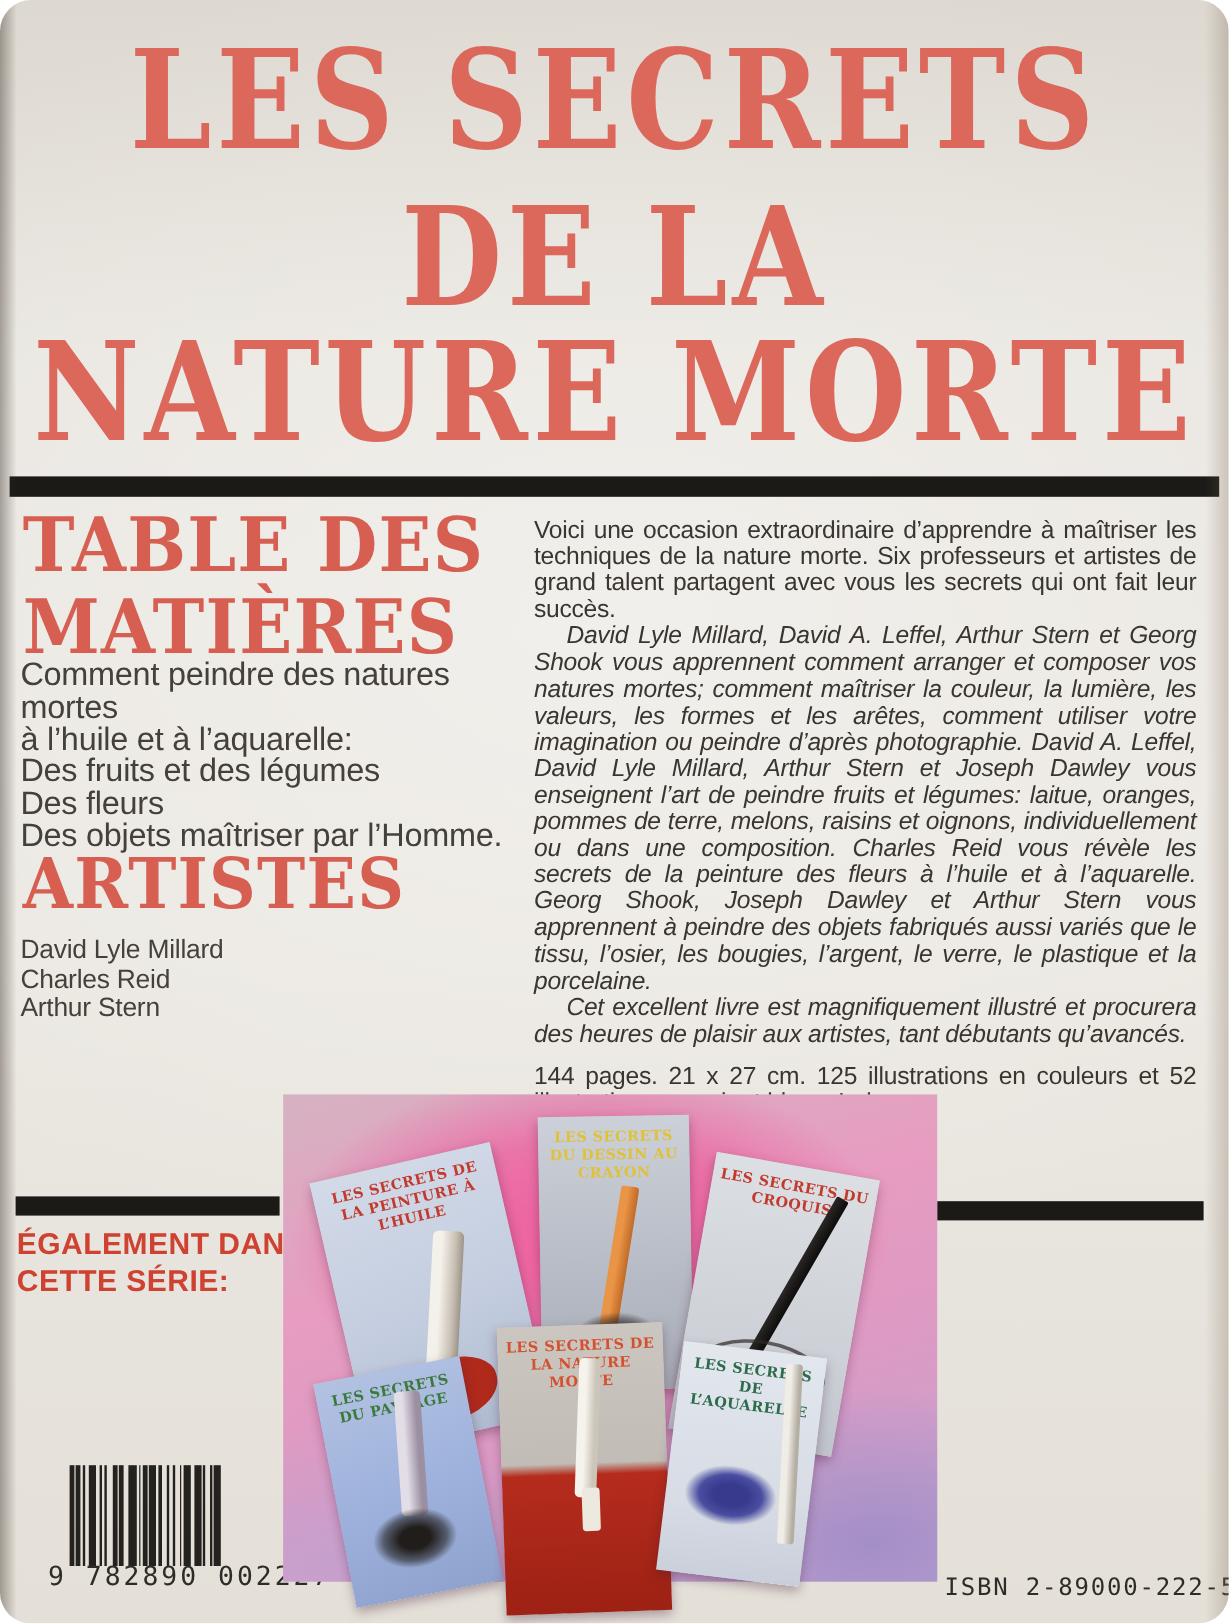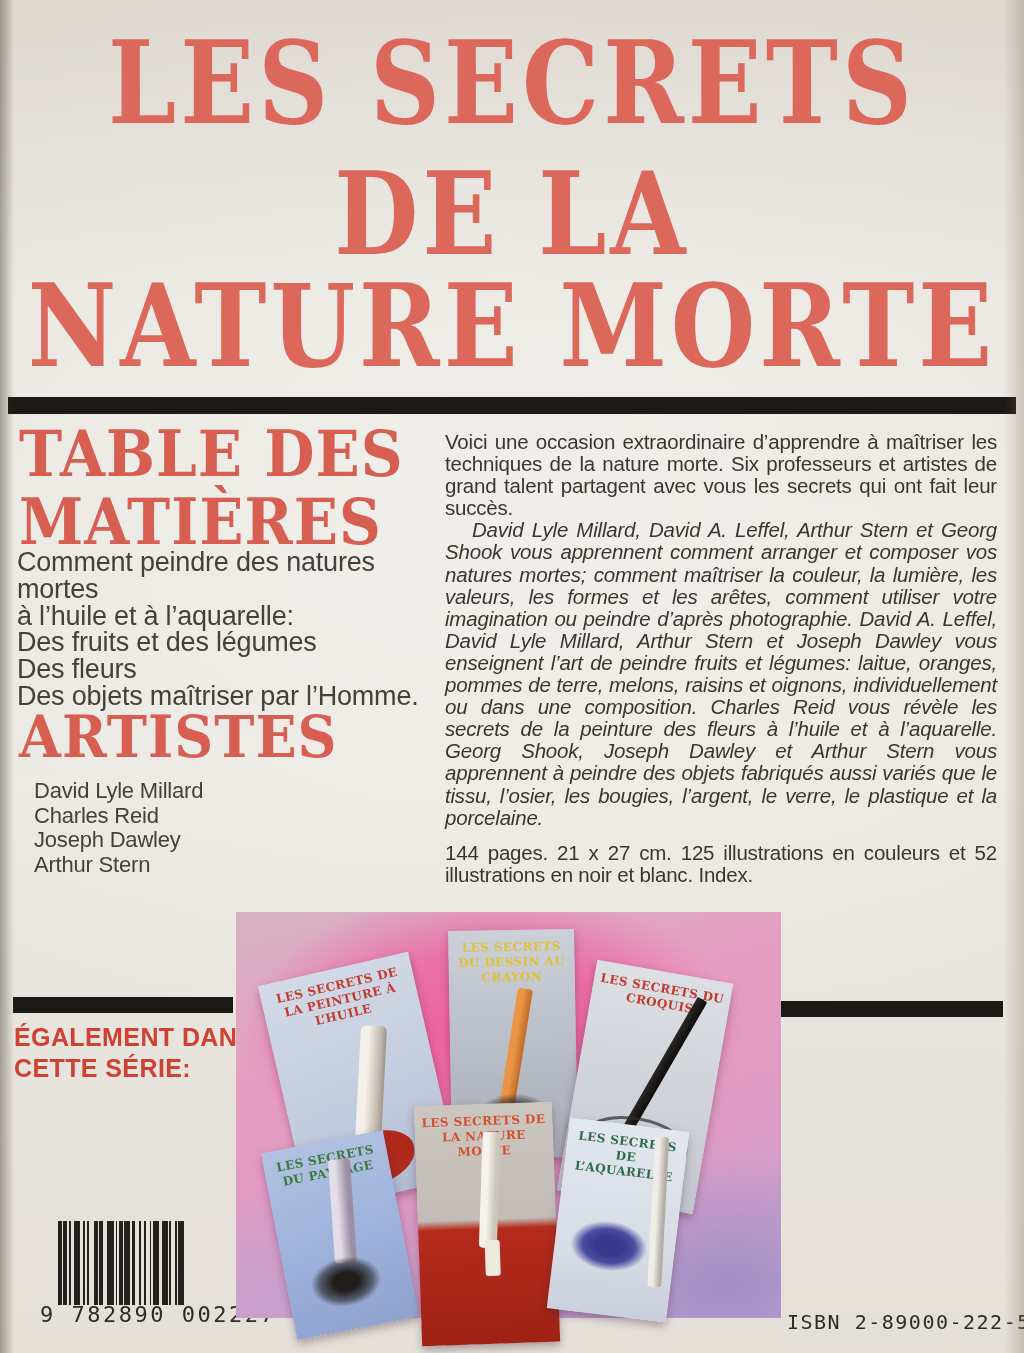--- a/index.html
+++ b/index.html
@@ -2,20 +2,21 @@
 <html><head>
 <meta charset="utf-8">
 <style>
   html,body{margin:0;padding:0;}
   .page{
     position:relative; width:1024px; height:1353px; overflow:hidden;
     background:
       radial-gradient(ellipse 120% 60% at 50% 38%, rgba(255,255,255,.35), rgba(255,255,255,0) 70%),
       linear-gradient(180deg,#ddd8d0 0%,#e9e6e0 22%,#ebe8e2 58%,#e4e0d8 100%);
     font-family:"Liberation Sans", sans-serif;
+    border-radius:26px;
   }
   .page::before{ 
     content:""; position:absolute; left:0; top:0; bottom:0; width:14px; z-index:60;
     background:linear-gradient(90deg, rgba(55,45,35,.40), rgba(55,45,35,0));
   }
   .page::after{ 
     content:""; position:absolute; right:0; top:0; bottom:0; width:20px; z-index:60;
     background:linear-gradient(270deg, rgba(125,108,85,.30), rgba(125,108,85,0));
   }
 
@@ -41,21 +42,21 @@
     white-space:nowrap;
   }
   .toc-h{left:19px; top:421px; font-size:58px; line-height:63px;}
   .artists-h{left:19px; top:705px; font-size:54px; line-height:58px;}
   .toc-text{
     position:absolute; left:17px; top:549px; width:410px;
     font-size:27px; line-height:26.8px; color:#45413a; letter-spacing:-0.2px;
   }
   .artist-list{
     position:absolute; left:17px; top:779px; width:410px;
-    font-size:22px; line-height:24.6px; color:#45413a; letter-spacing:-0.2px;margin-left:17px;
+    font-size:22px; line-height:24.6px; color:#45413a; letter-spacing:-0.2px;
   }
 
   
   .desc{
     position:absolute; left:445px; top:431px; width:552px;
     font-size:20.5px; line-height:22.1px; color:#3a362f;
     text-align:justify; letter-spacing:-0.2px;
   }
   .desc p{margin:0;}
   .desc p.indent{text-indent:27px;font-style:italic;}
@@ -162,27 +163,27 @@
     <div>Des fruits et des légumes</div>
     <div>Des fleurs</div>
     <div>Des objets maîtriser par l’Homme.</div>
   </div>
 
   <h2 class="red-slab artists-h" style="margin:0;">ARTISTES</h2>
 
   <div class="artist-list">
     <div>David Lyle Millard</div>
     <div>Charles Reid</div>
-    <div>Joseph Dawley</div>
     <div>Arthur Stern</div>
   </div>
 
   <div class="desc">
     <p>Voici une occasion extraordinaire d’apprendre à maîtriser les techniques de la nature morte. Six professeurs et artistes de grand talent partagent avec vous les secrets qui ont fait leur succès.</p>
     <p class="indent">David Lyle Millard, David A. Leffel, Arthur Stern et Georg Shook vous apprennent comment arranger et composer vos natures mortes; comment maîtriser la couleur, la lumière, les valeurs, les formes et les arêtes, comment utiliser votre imagination ou peindre d’après photographie. David A. Leffel, David Lyle Millard, Arthur Stern et Joseph Dawley vous enseignent l’art de peindre fruits et légumes: laitue, oranges, pommes de terre, melons, raisins et oignons, individuellement ou dans une composition. Charles Reid vous révèle les secrets de la peinture des fleurs à l’huile et à l’aquarelle. Georg Shook, Joseph Dawley et Arthur Stern vous apprennent à peindre des objets fabriqués aussi variés que le tissu, l’osier, les bougies, l’argent, le verre, le plastique et la porcelaine.</p>
+    <p class="indent">Cet excellent livre est magnifiquement illustré et procurera des heures de plaisir aux artistes, tant débutants qu’avancés.</p>
     <p class="specs">144 pages. 21 x 27 cm. 125 illustrations en couleurs et 52 illustrations en noir et blanc. Index.</p>
   </div>
 
   <div class="rule rule-series-left"></div>
   <div class="rule rule-series-right"></div>
 
   <div class="series-h">
     <span>ÉGALEMENT DANS</span><br>
     <span>CETTE SÉRIE:</span>
   </div>

